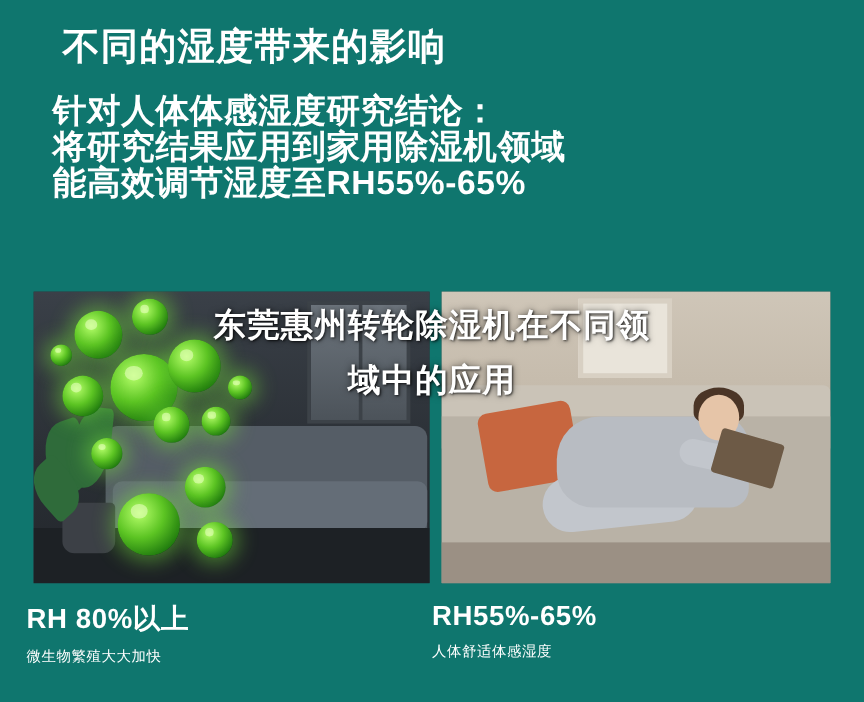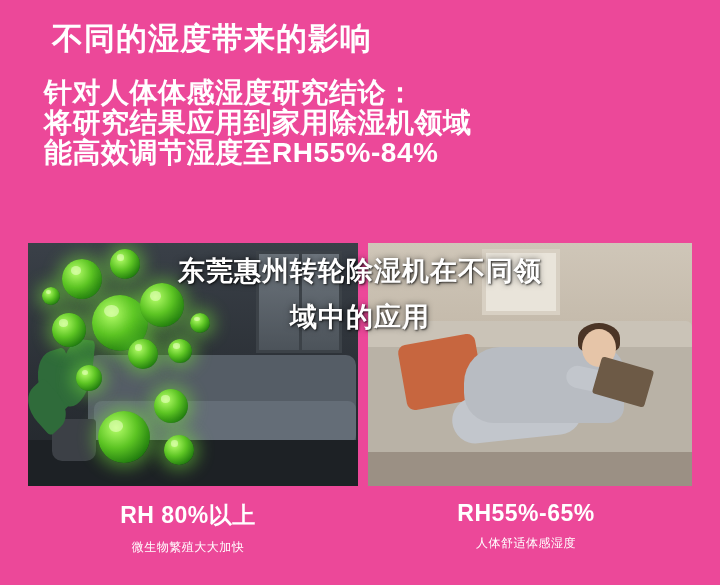--- a/index.html
+++ b/index.html
@@ -7,21 +7,21 @@
     padding: 0;
     background: #ffffff;
   }
   body {
     font-family: "Liberation Sans", sans-serif;
   }
   #poster {
     position: relative;
     width: 720px;
     height: 585px;
-    background: #ec4899;
+    background: #0f766e;
     overflow: hidden;
   }
   
   .title {
     position: absolute;
     left: 52px;
     top: 18px;
     font-size: 31px;
     font-weight: bold;
     color: #ffffff;
@@ -266,21 +266,20 @@
     line-height: 46px;
     text-shadow: 0 0 6px rgba(0, 0, 0, 0.55), 1px 1px 2px rgba(0, 0, 0, 0.7);
     letter-spacing: 1px;
     pointer-events: none;
   }
   
   .caption {
     position: absolute;
     top: 500px;
     width: 332px;
-    text-align: center;
     color: #ffffff;
   }
   .caption-left  { left: 22px; }
   .caption-right { left: 360px; }
   .caption-title {
     font-size: 23px;
     font-weight: bold;
     letter-spacing: 0.5px;
     white-space: nowrap;
   }
@@ -294,21 +293,21 @@
 </head>
 <body>
 
 <div id="poster">
 
   <div class="title">不同的湿度带来的影响</div>
 
   <div class="subtitle-block">
     <div class="subtitle-line">针对人体体感湿度研究结论：</div>
     <div class="subtitle-line">将研究结果应用到家用除湿机领域</div>
-    <div class="subtitle-line">能高效调节湿度至RH55%-84%</div>
+    <div class="subtitle-line">能高效调节湿度至RH55%-65%</div>
   </div>
 
   <div class="photos">
 
     <div class="photo photo-left">
       <div class="lr-wall"></div>
       <div class="lr-window"></div>
       <div class="lr-sofa"></div>
       <div class="lr-sofa-seat"></div>
       <div class="lr-floor"></div>

